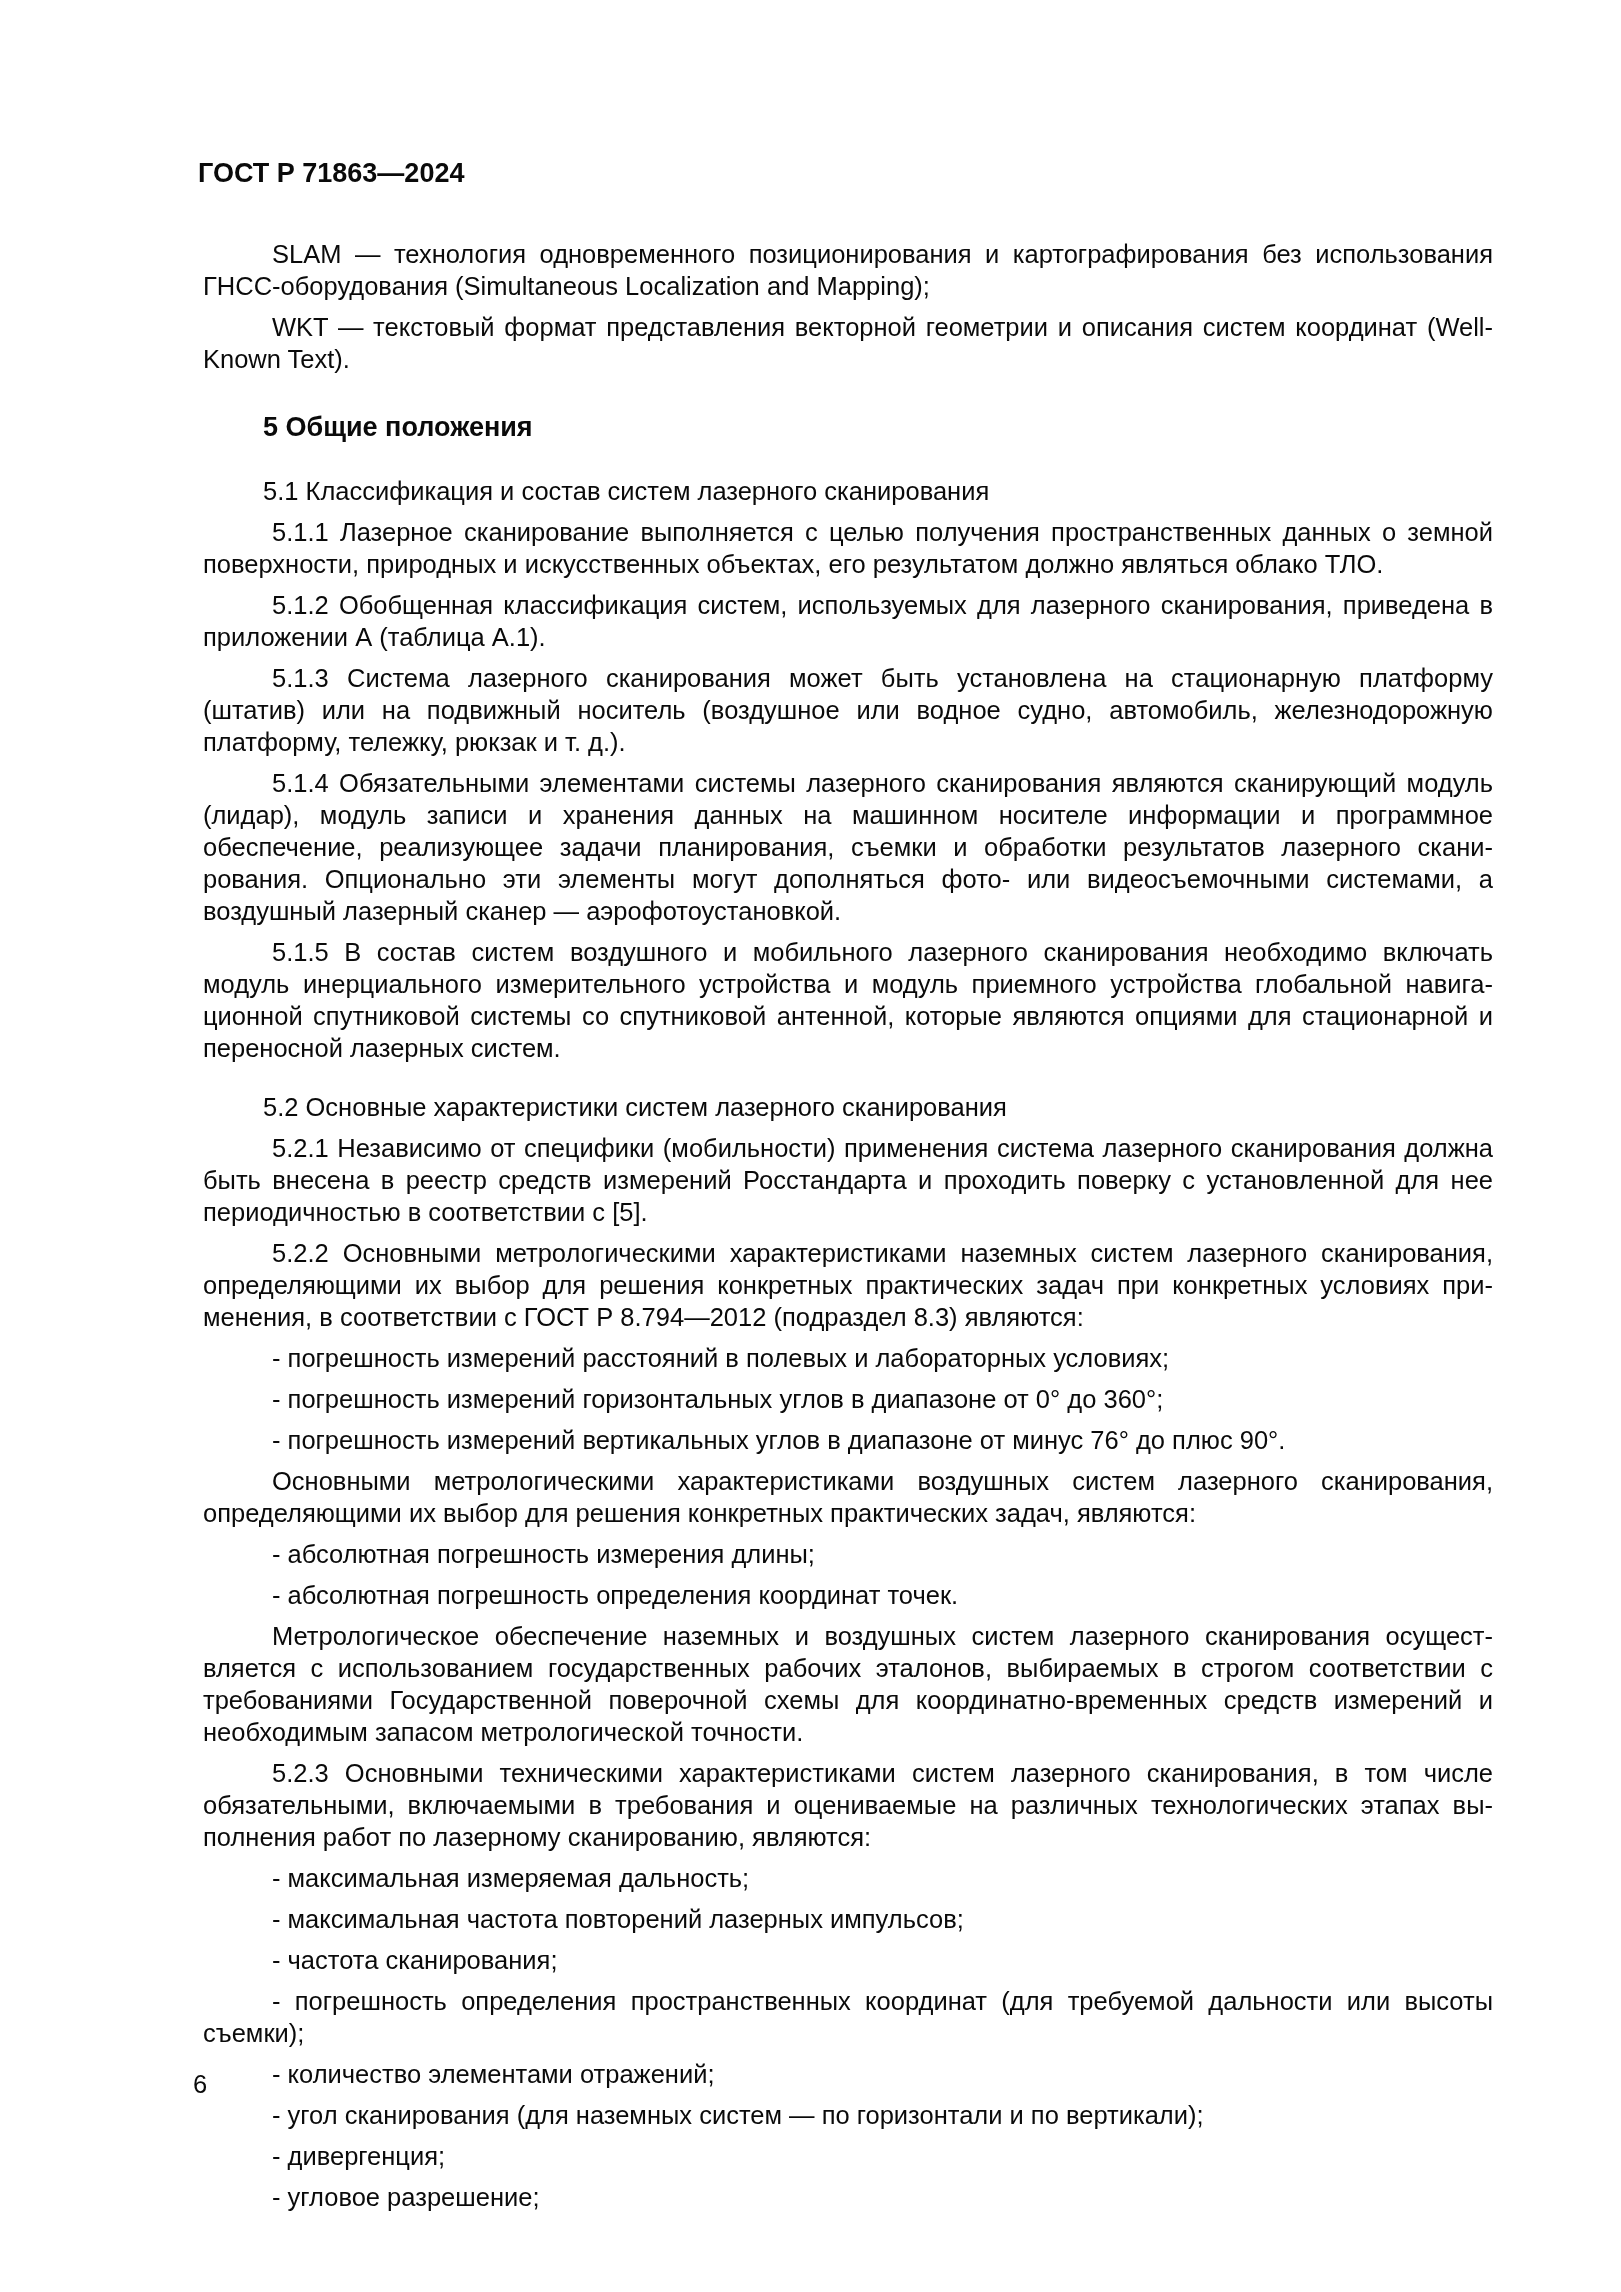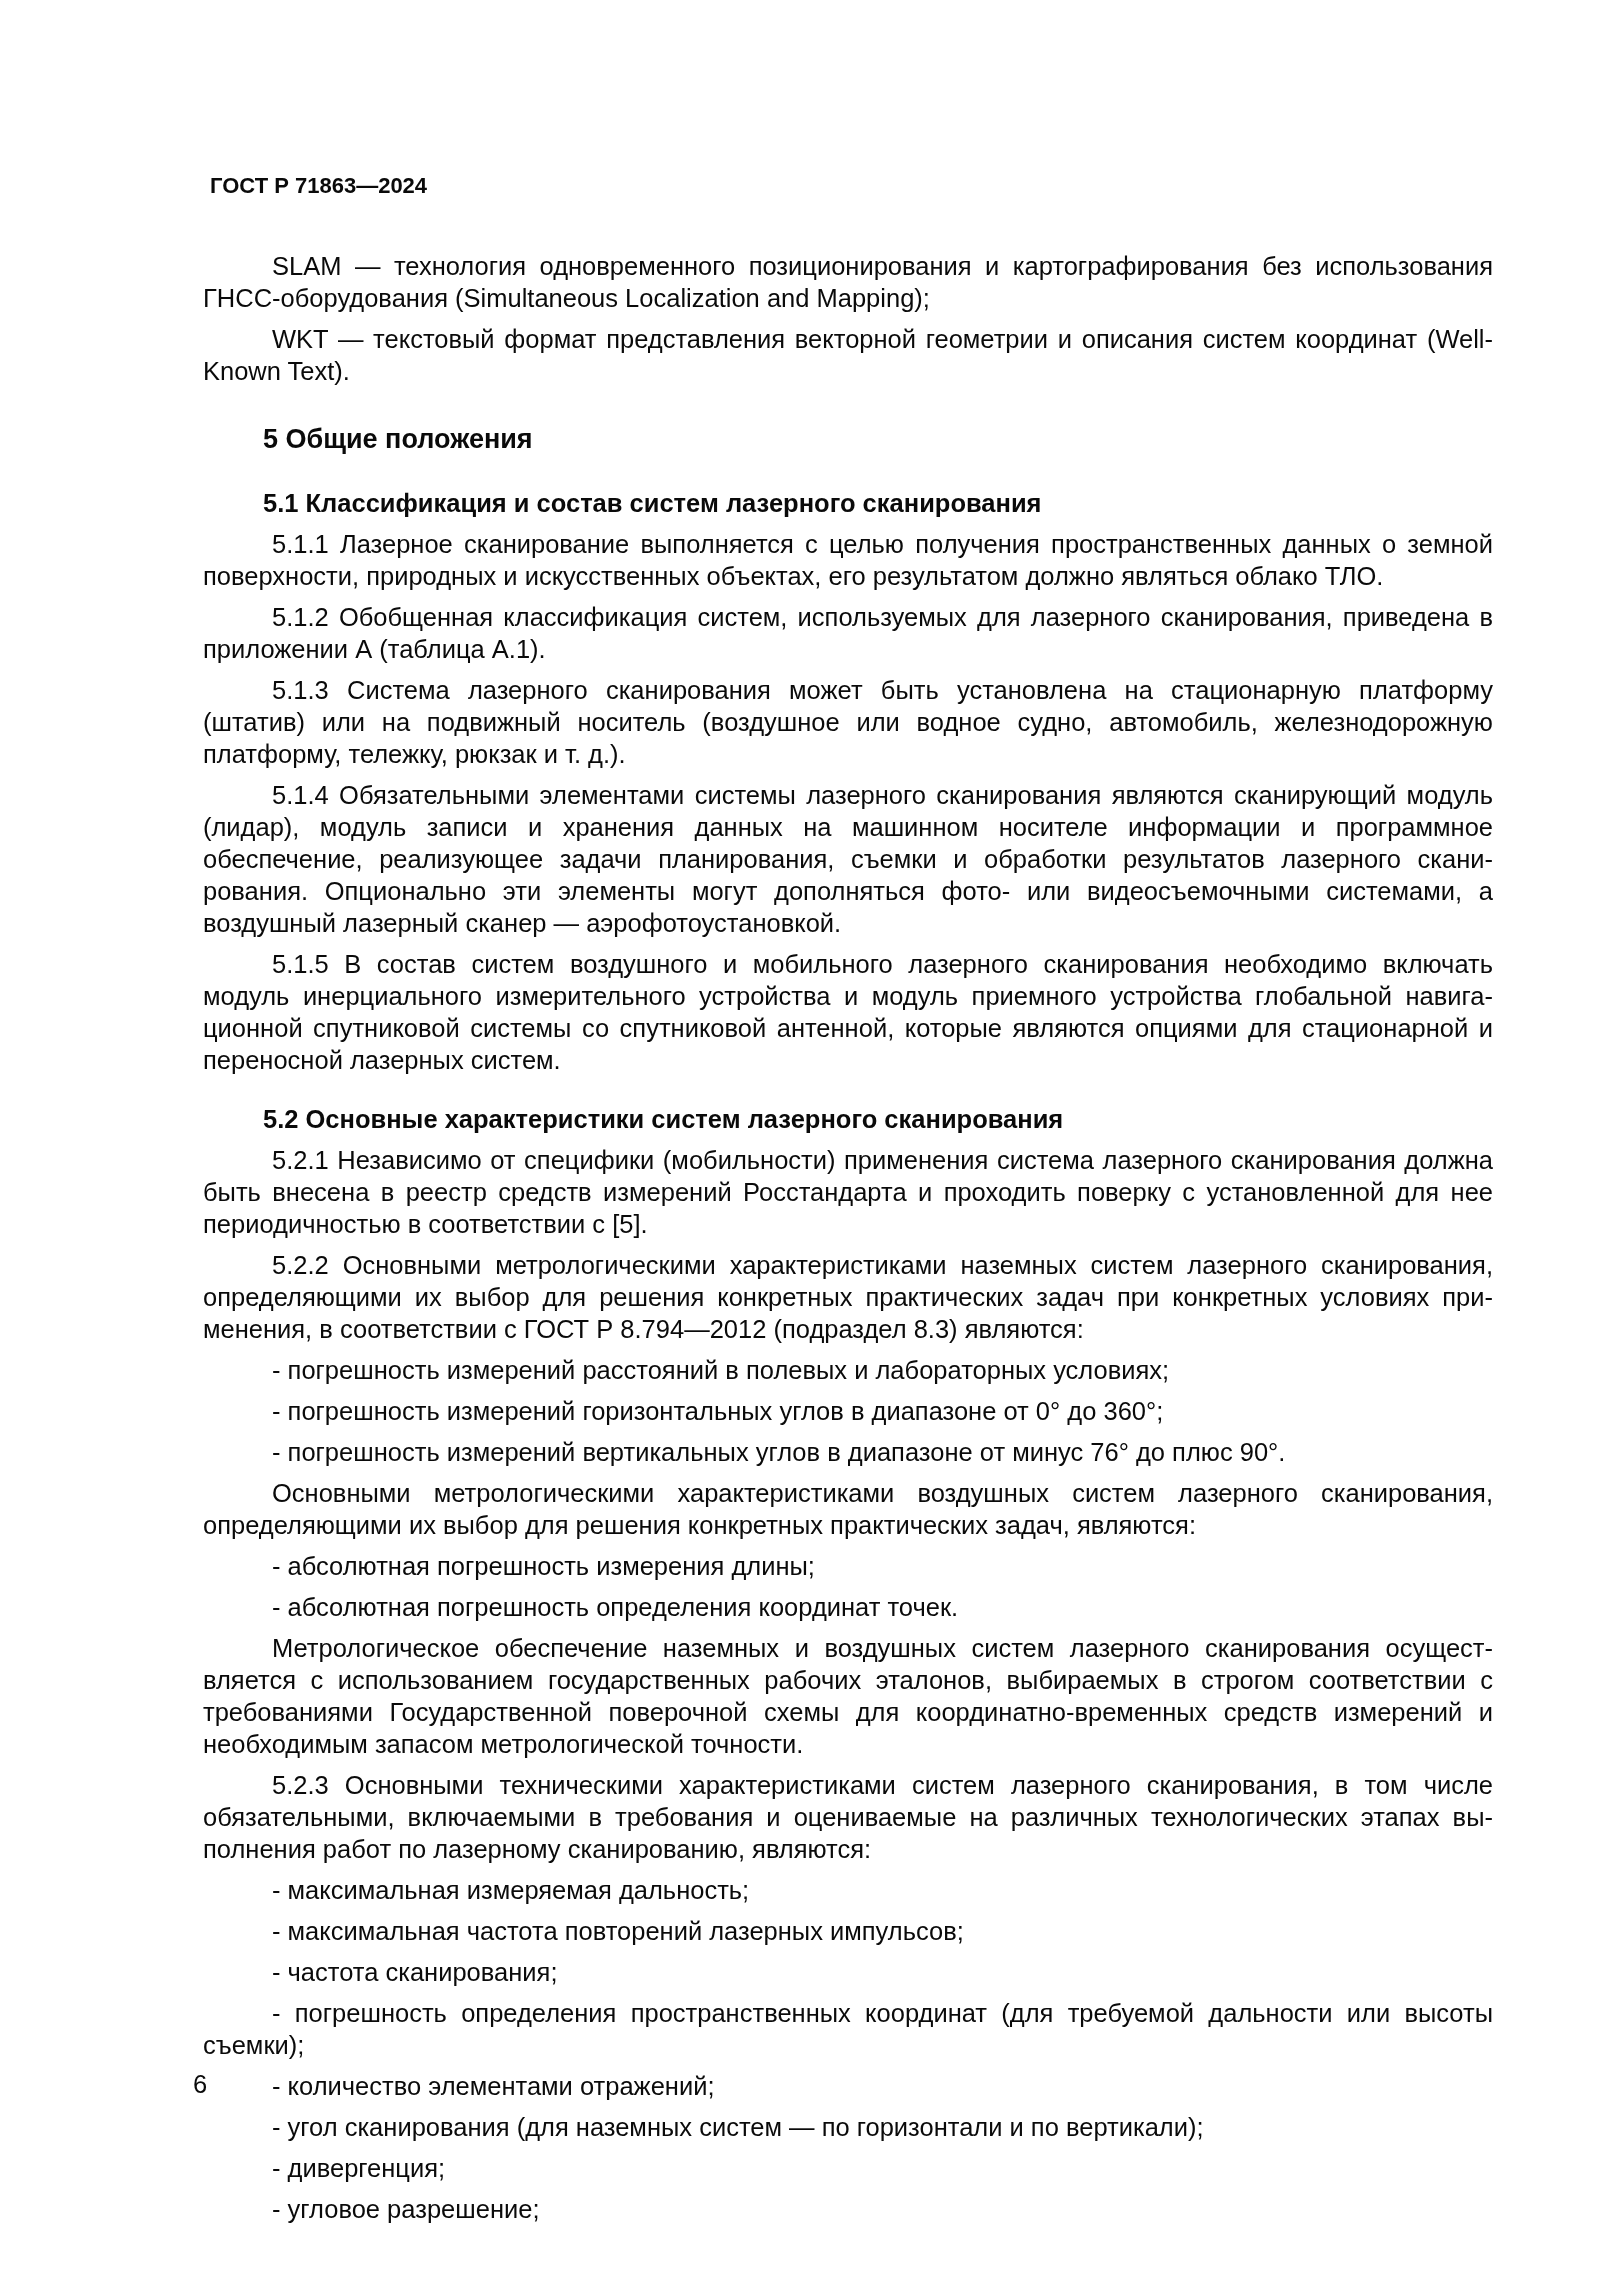--- a/index.html
+++ b/index.html
@@ -19,43 +19,43 @@
     overflow: hidden;
   }
   .content {
     position: absolute;
     left: 194px;
     top: 157px;
     width: 1308px;
   }
   .doc-code {
     font-weight: bold;
-    font-size: 22px;
+    font-size: 27px;
     line-height: 25.5px;
-    margin: 16px;
+    margin: 4px;
   }
   p.body, p.term, p.li {
     margin: 9px;
     text-align: justify;
     text-indent: 69px;
     hyphens: manual;
   }
   p.term-first { margin-top: 51px; }
   p.term-gap   { margin-top: 9.8px; }
   .h1 {
     font-size: 27px;
     line-height: 40px;
     font-weight: bold;
     margin: 32px 0 0 69px;
     text-align: left;
   }
   .h2 {
     font-size: 25.5px;
     line-height: 32px;
-    font-weight: bold;
+    font-weight: normal;
     margin: 28px 0 0 69px;
     text-align: left;
   }
   .h2-52 { margin-top: 26.5px; }
   .first-after-h51 { margin-top: 16.7px; }
   .first-after-h52 { margin-top: 18.6px; }
   .page-number {
     position: absolute;
     left: 193px;
     top: 2068px;

